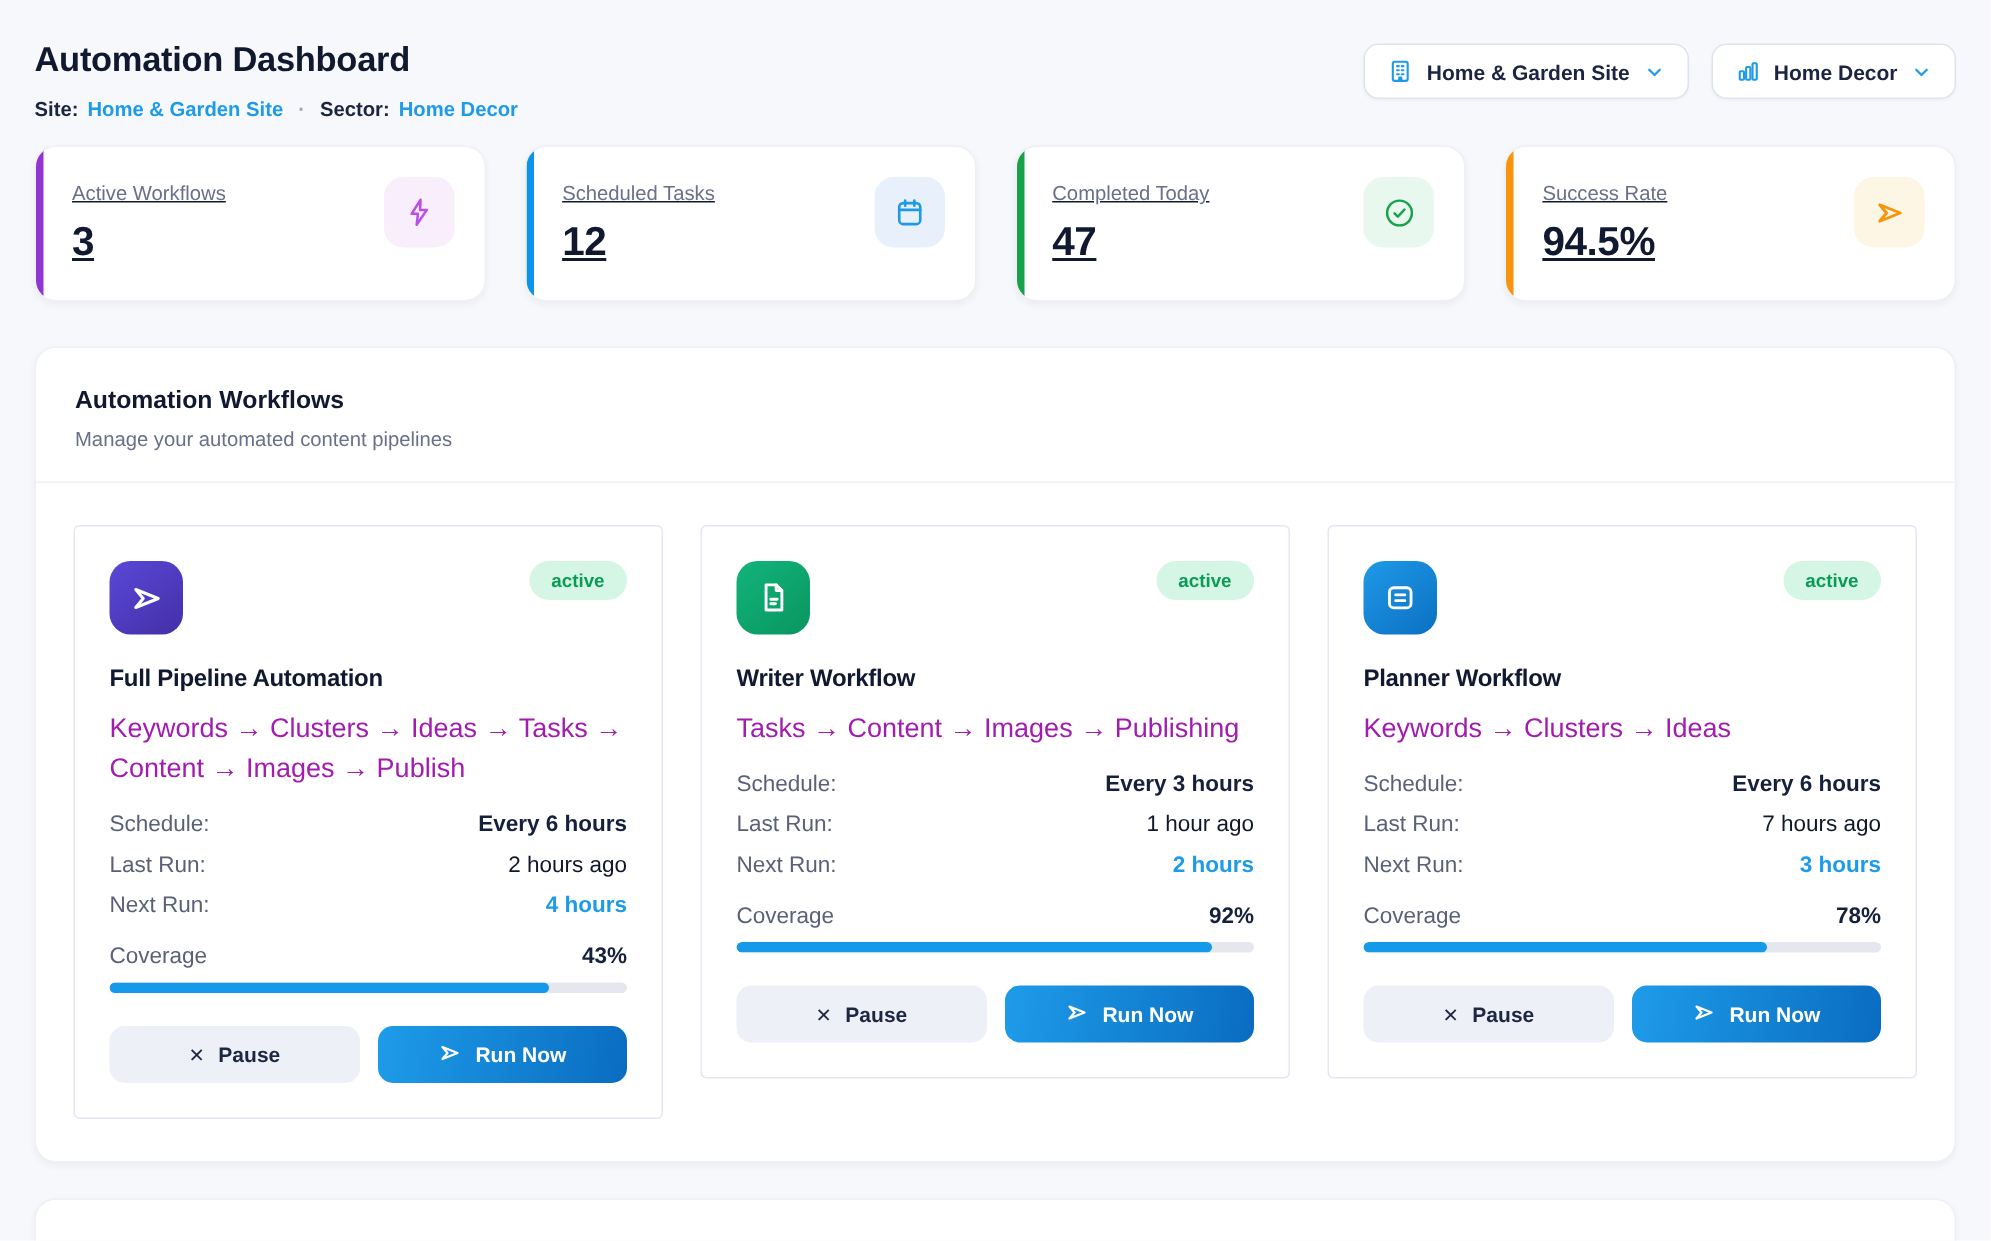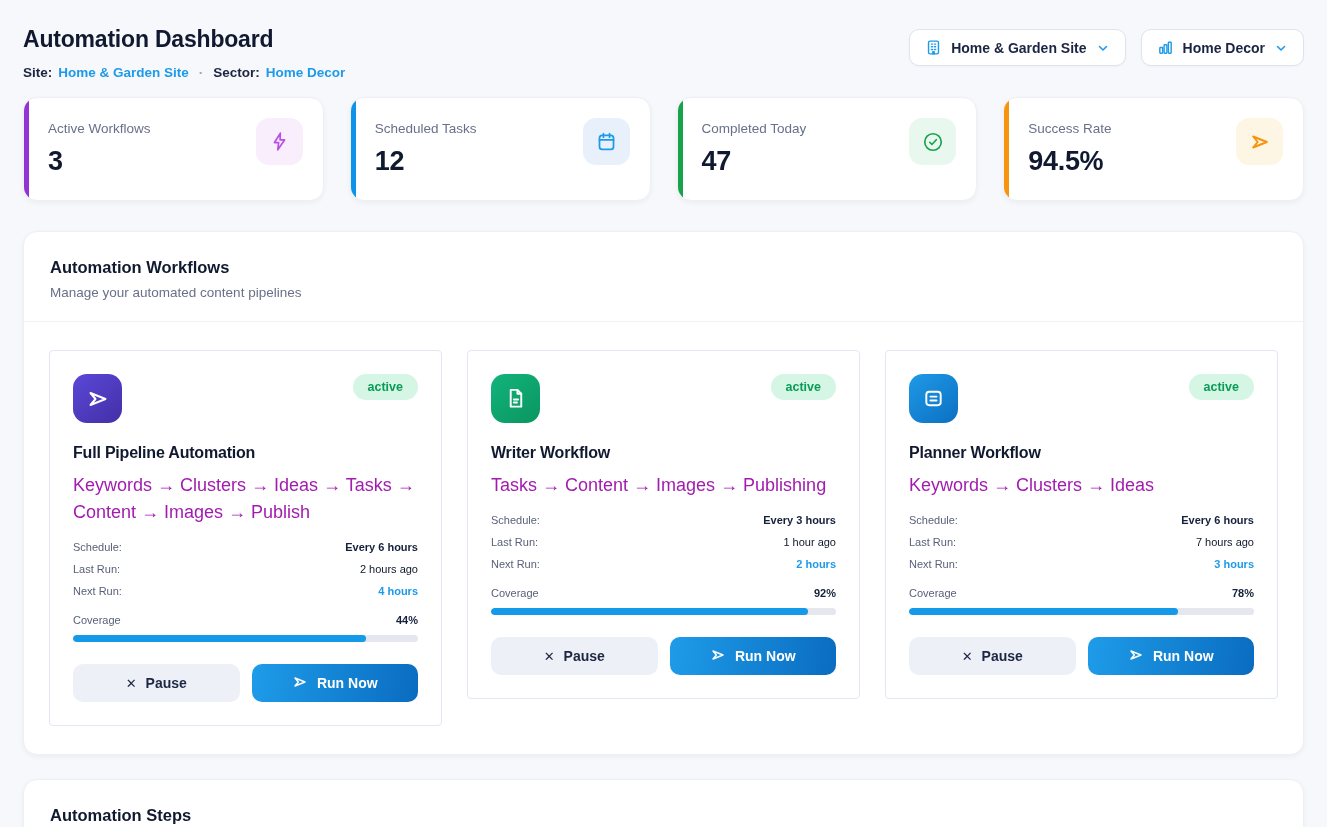--- a/index.html
+++ b/index.html
@@ -24,21 +24,21 @@
     box-shadow:0 1px 2px rgba(25,39,80,.04); cursor:pointer;
   }
   .select-btn svg { display:block; }
   .blue-ic { color:#1d9ae8; }
 
   
   .stats { display:grid; grid-template-columns:repeat(4,1fr); gap:26px; margin-top:17px; }
   .stat-card {
     position:relative; background:#fff; border:1px solid #eef0f6; border-radius:14px;
     height:104px; padding:19px 20px 0 24px; box-shadow:0 2px 5px rgba(25,39,80,.05); overflow:hidden;
-    display:flex; justify-content:space-between;
+    display:flex; justify-content:space-between;text-decoration:underline;
   }
   .stat-accent { position:absolute; left:0; top:0; bottom:0; width:5px; border-radius:14px 0 0 14px; }
   .stat-label { font-size:13.5px; color:#68708a; padding-top:4px; }
   .stat-value { font-size:27px; font-weight:800; color:#10192f; margin-top:10px; letter-spacing:-.3px; }
   .stat-icon { width:47px; height:47px; border-radius:13px; display:flex; align-items:center; justify-content:center; margin-top:1px; flex:none; }
 
   
   .section-card { background:#fff; border:1px solid #eef0f6; border-radius:14px; box-shadow:0 2px 5px rgba(25,39,80,.05); margin-top:30px; }
   .section-header { padding:26px 26px 21px; border-bottom:1px solid #eef1f6; }
   .section-title { font-size:16.5px; font-weight:800; color:#10192f; }
@@ -50,21 +50,21 @@
   .wf-card { border:1.5px solid #e2e7f3; border-radius:4px; padding:23px; background:#fff; }
   .wf-head { display:flex; justify-content:space-between; align-items:flex-start; }
   .wf-icon { width:49px; height:49px; border-radius:14px; display:flex; align-items:center; justify-content:center; color:#fff; }
   .wf-icon-purple { background:linear-gradient(140deg,#5a48d8,#432fa6); }
   .wf-icon-green  { background:linear-gradient(140deg,#12b47c,#0a9560); }
   .wf-icon-blue   { background:linear-gradient(140deg,#1e9ae6,#0c6fc2); }
   .badge-active { background:#d5f6e4; color:#0b9b58; font-size:12.5px; font-weight:800; padding:6px 15px; border-radius:999px; }
   .wf-title { font-size:16px; font-weight:800; color:#10192f; margin-top:21px; letter-spacing:-.2px; }
   .wf-desc { font-size:18px; color:#a21caf; margin-top:10px; line-height:1.5; }
   .wf-rows { margin-top:15px; display:flex; flex-direction:column; gap:10px; }
-  .wf-row { display:flex; justify-content:space-between; align-items:center; font-size:11px; }
+  .wf-row { display:flex; justify-content:space-between; align-items:center; font-size:15px; }
   .row-label { color:#596179; }
   .val-strong { font-weight:800; color:#15203c; }
   .val-muted { color:#0f172a; }
   .val-blue { font-weight:800; color:#1d9ae8; }
   .coverage { margin-top:17px; }
   .cov-track { margin-top:9px; height:7px; background:#e4e7ee; border-radius:99px; overflow:hidden; }
   .cov-fill { height:100%; background:#149ae8; border-radius:99px; }
   .wf-actions { display:flex; gap:12px; margin-top:22px; }
   .btn { flex:1; height:38px; border:none; border-radius:10px; display:flex; align-items:center; justify-content:center; gap:9px; font-family:inherit; font-size:14px; font-weight:800; cursor:pointer; }
   .btn-pause { background:#edf0f7; color:#1d2743; }
@@ -206,21 +206,21 @@
               <span class="val-muted">2 hours ago</span>
             </div>
             <div class="wf-row">
               <span class="row-label">Next Run:</span>
               <span class="val-blue">4 hours</span>
             </div>
           </div>
           <div class="coverage">
             <div class="wf-row">
               <span class="row-label">Coverage</span>
-              <span class="val-strong">44%</span>
+              <span class="val-strong">43%</span>
             </div>
             <div class="cov-track">
               <div class="cov-fill" style="width: 85%;"></div>
             </div>
           </div>
           <div class="wf-actions">
             <button class="btn btn-pause">
               <span class="x">✕</span>
               <span>Pause</span>
             </button>

